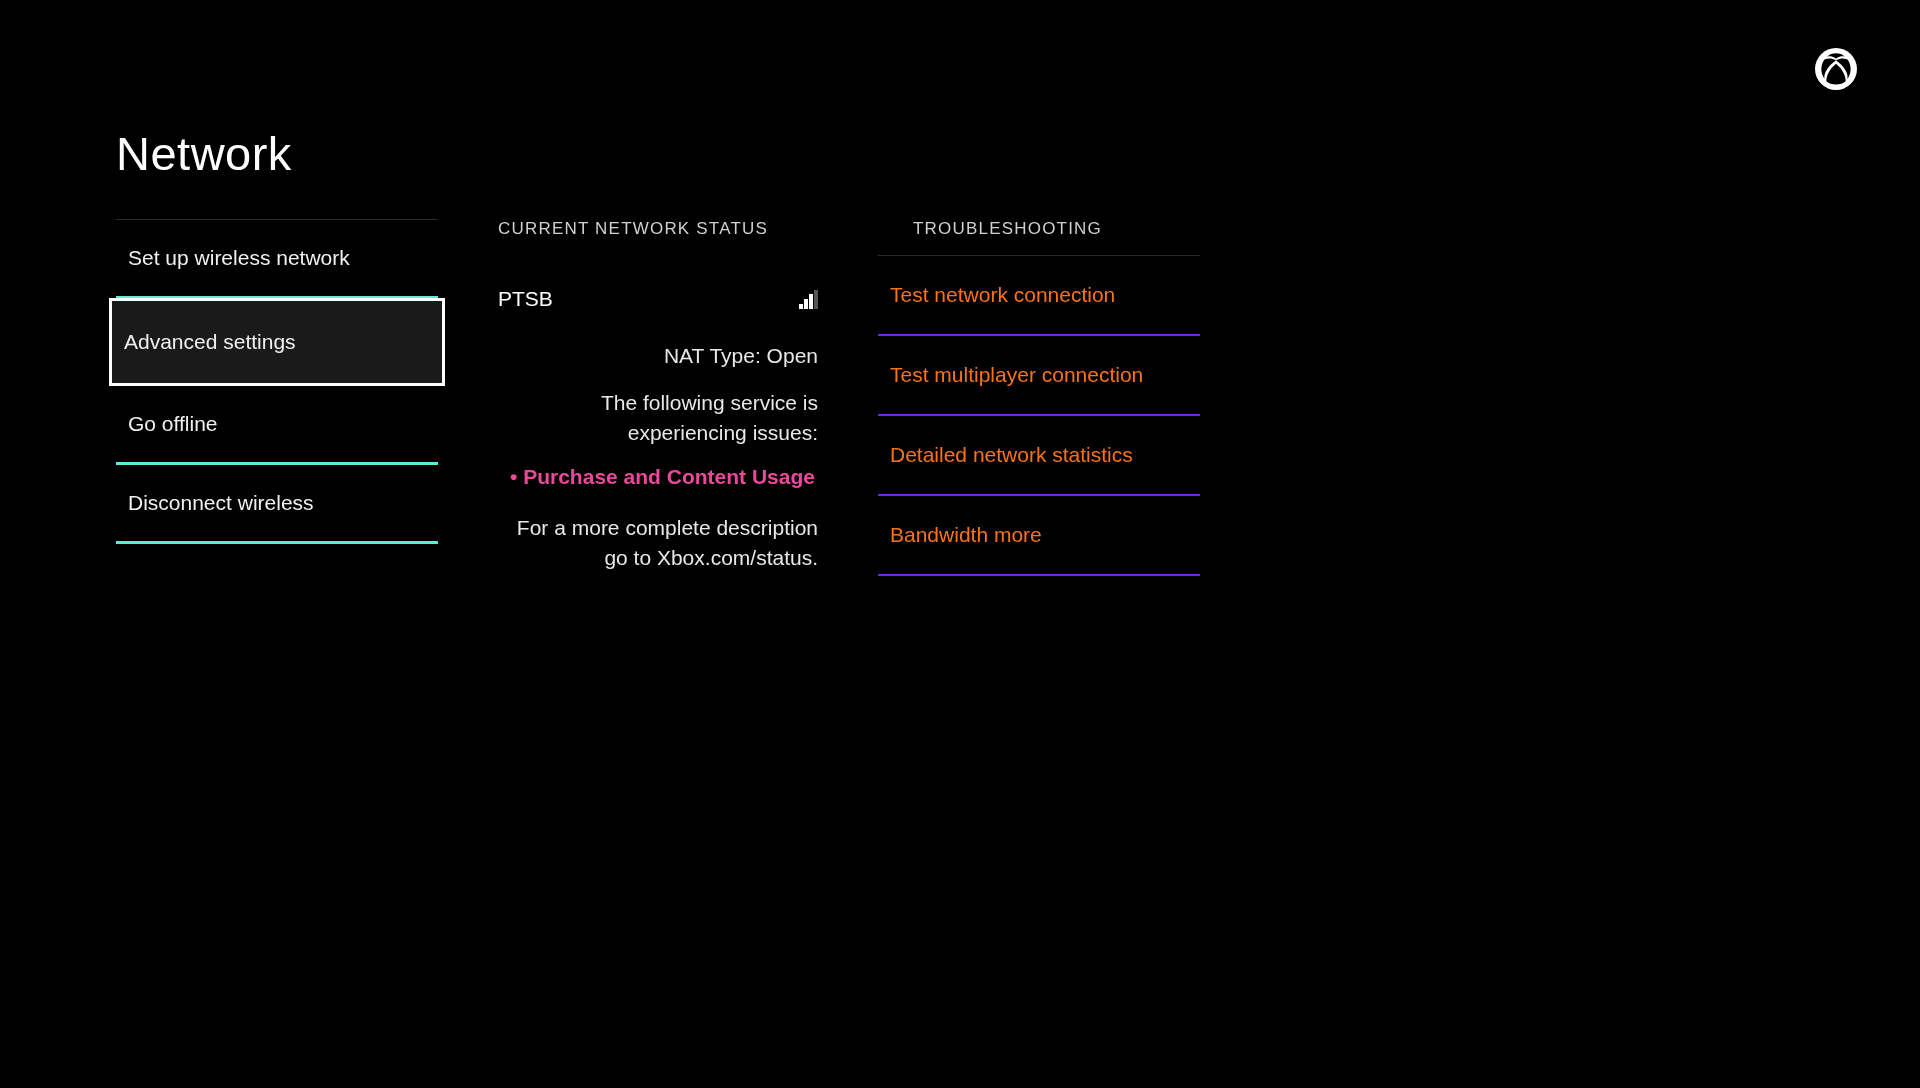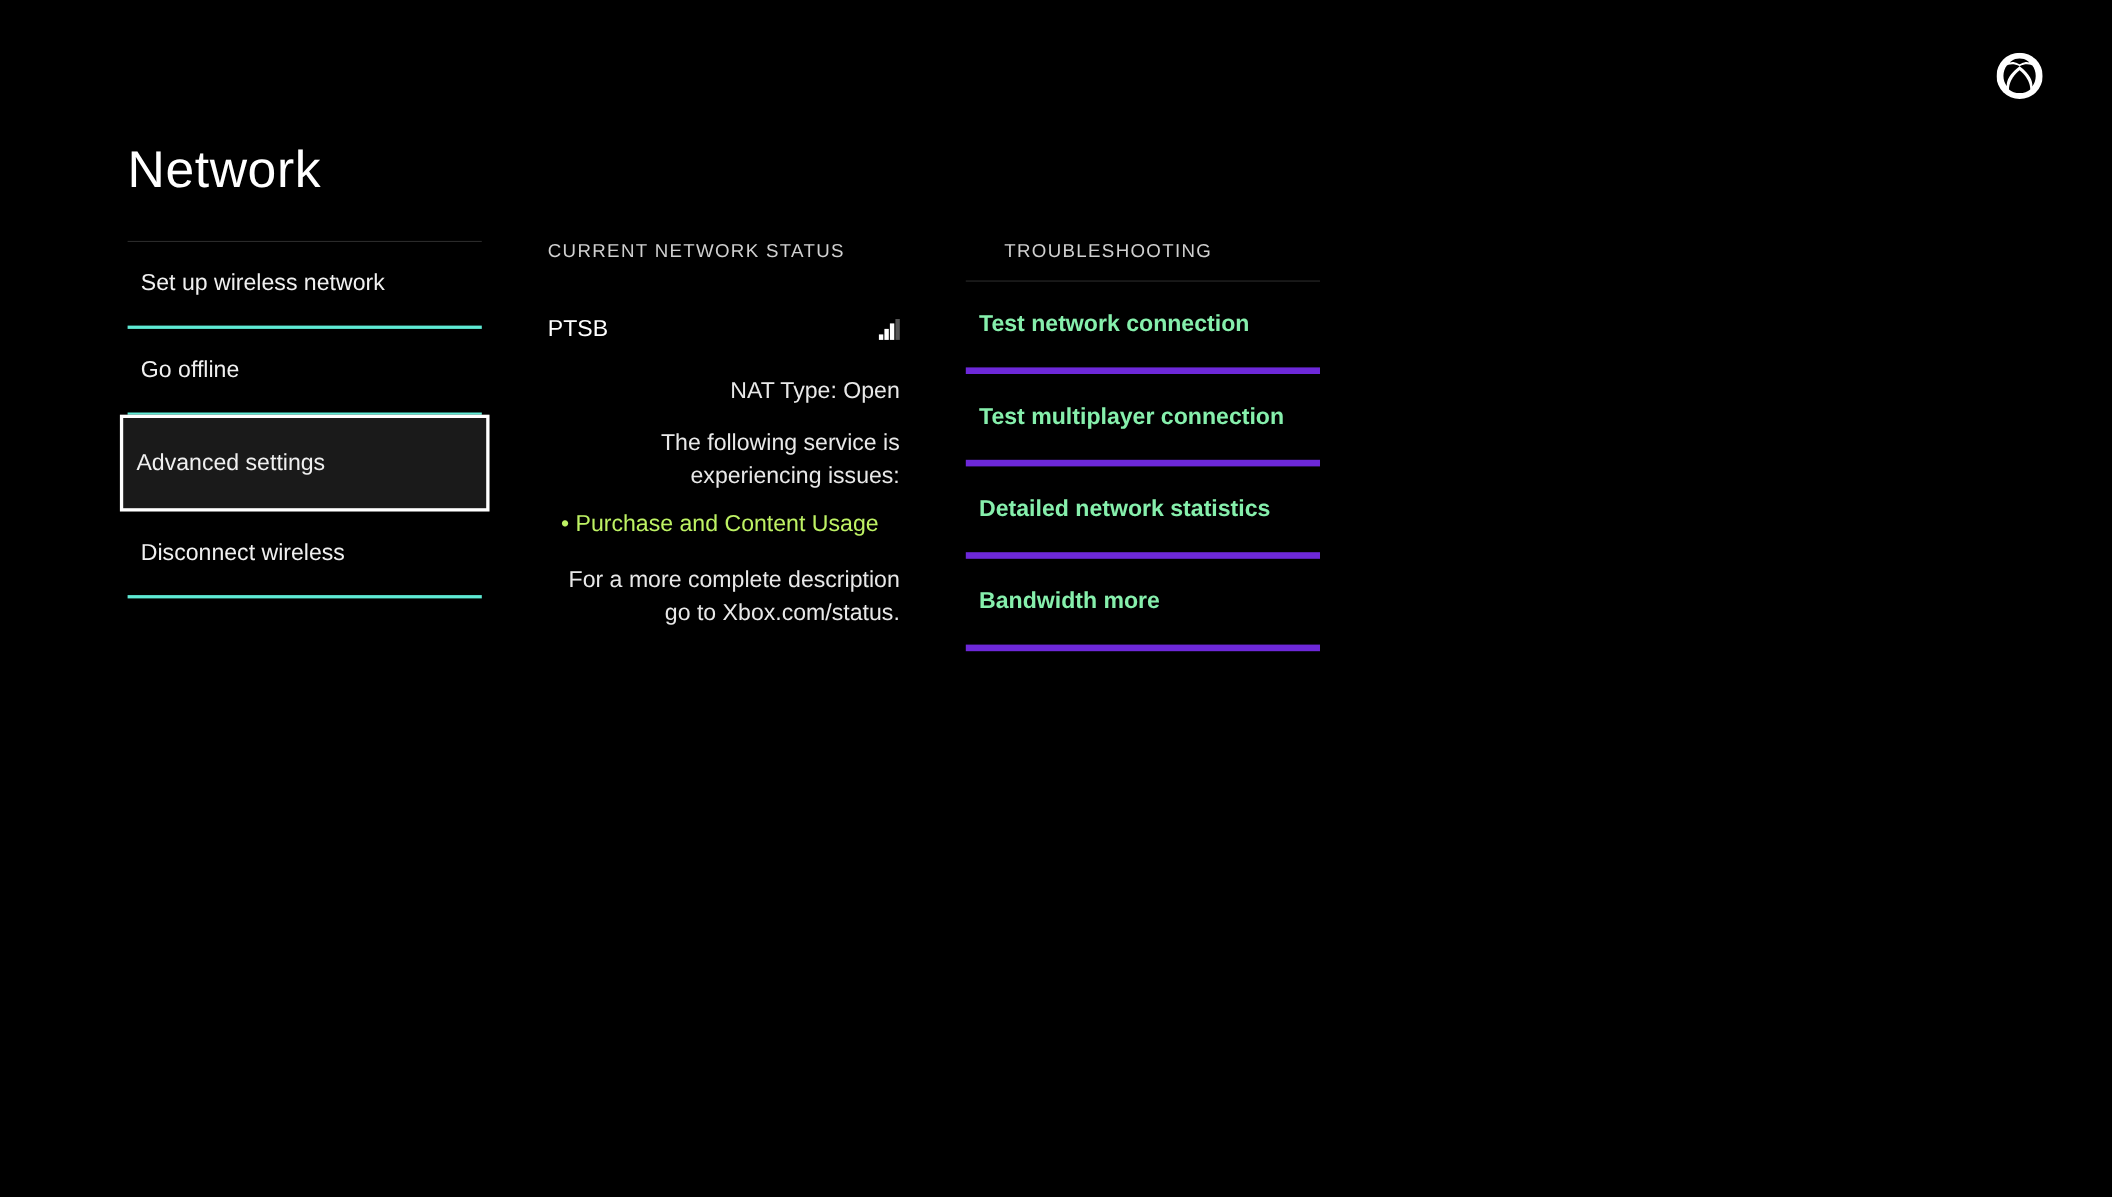--- a/index.html
+++ b/index.html
@@ -107,45 +107,45 @@
       margin-bottom: 18px;
       color: #e8e8e8;
       text-align: right;
     }
     .status-bullet-wrap {
       padding-left: 12px;
       margin-bottom: 24px;
     }
     .status-bullet {
       font-size: 21px;
-      font-weight: 400;
-      color: #bef264;
+      font-weight: 700;
+      color: #ec4899;
     }
     .status-bullet::before {
       content: "• ";
     }
     .col-right {
       width: 322px;
       flex-shrink: 0;
     }
     .col-right .section-heading {
       margin-bottom: 0;
       margin-left: 35px;
     }
     .trouble-divider {
       border-top: 1px solid #2a2a2a;
       margin-top: 16px;
     }
     .trouble-item {
       padding: 27px 12px 27px 12px;
       font-size: 21px;
-      font-weight: 700;
-      border-bottom: 6px solid #6d28d9;
+      font-weight: 400;
+      border-bottom: 2px solid #6d28d9;
       cursor: pointer;
-      color: #86efac;
+      color: #f97316;
     }
   </style>
 </head>
 <body>
 
 <div class="xbox-logo">
   <svg viewBox="0 0 48 48" width="42" height="42">
     <circle cx="24" cy="24" r="24" fill="#fff"></circle>
     <path fill="#000" d="M24 6 C17 6 14 10 14 10 C18 8 24 12 24 12 C24 12 30 8 34 10 C34 10 31 6 24 6 Z"></path>
     <path fill="#000" d="M11 13 C6 19 6 29 11 35 C11 35 8 26 24 14 C17 10 11 13 11 13 Z"></path>
@@ -157,25 +157,25 @@
 <div class="container">
   <h1 class="page-title">Network</h1>
 
   <div class="columns">
 
     <div class="col-left">
       <div class="col-left-top-divider"></div>
       <div class="menu-item">
         <span>Set up wireless network</span>
       </div>
+      <div class="menu-item selected">
+        <span>Advanced settings</span>
+      </div>
       <div class="menu-item">
         <span>Go offline</span>
-      </div>
-      <div class="menu-item selected">
-        <span>Advanced settings</span>
       </div>
       <div class="menu-item">
         <span>Disconnect wireless</span>
       </div>
     </div>
 
     <div class="col-middle">
       <div class="section-heading">CURRENT NETWORK STATUS</div>
 
       <div class="network-row">

